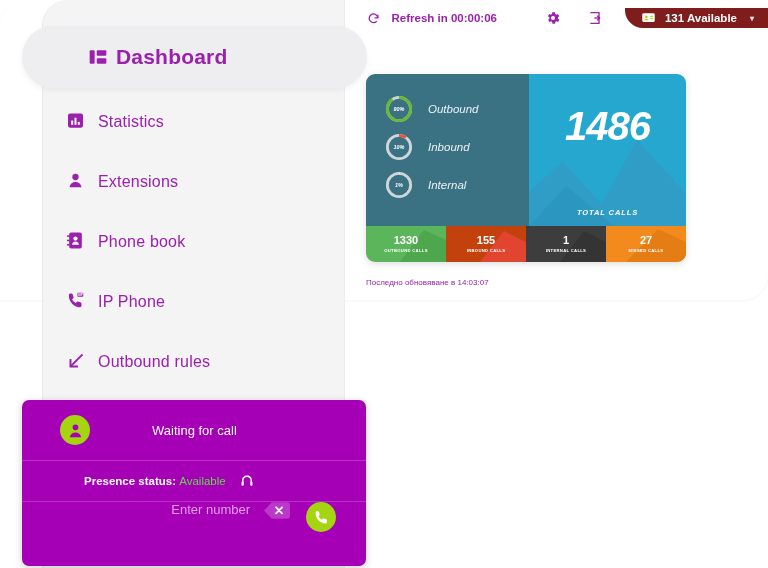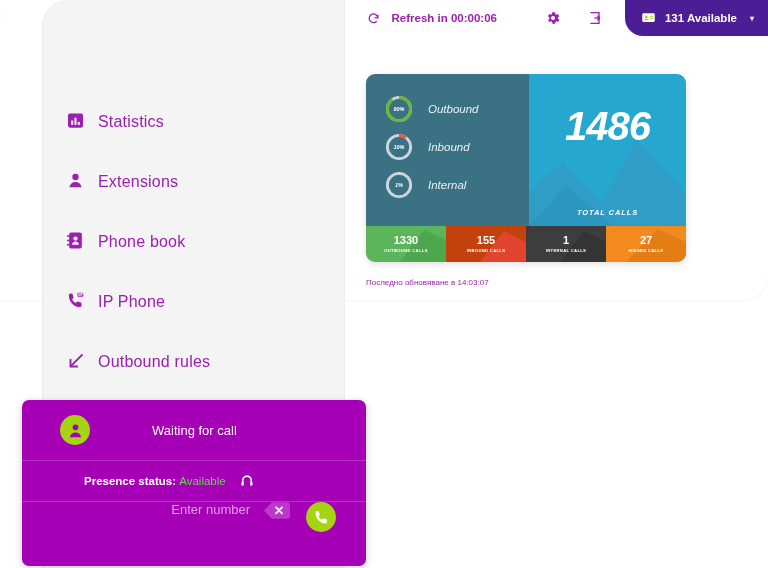--- a/index.html
+++ b/index.html
@@ -18,21 +18,21 @@
   }
   .refresh {
     display: flex; align-items: center; gap: 11px;
     color: #9b20ad; font-size: 11.5px; font-weight: bold;
     margin-right: 48px;
   }
   .refresh .ico { width: 13px; height: 13px; display:block; }
   .hdr-icon { width: 16px; height: 16px; display:block; margin-right: 26px; cursor: pointer; }
   .hdr-icon.last { margin-right: 22px; }
   .avail-badge {
-    height: 36px; background: #4c1d95; color: #ffffff;
+    height: 20px; background: #7f1d1d; color: #ffffff;
     display: flex; align-items: center; gap: 9px;
     padding: 0 14px 0 16px;
     border-bottom-left-radius: 18px;
     font-size: 11.5px; font-weight: bold; cursor: pointer;
   }
   .avail-badge .caret { font-size: 8px; opacity: .9; margin-left: 4px;}
 
   
   .panel {
     position: absolute; left: 0; top: 0; width: 768px; height: 300px;
@@ -236,20 +236,30 @@
     <div class="nav-item">
       <span class="nico">
         <svg viewBox="0 0 24 24" width="20" height="20" fill="none" stroke="#9b20ad" stroke-width="2.3" stroke-linecap="square">
           <path d="M19 5 6 18"></path>
             <path d="M5.4 10.8v7.8h7.8"></path>
         </svg>
       </span>
       <span class="lbl">Outbound rules</span>
     </div>
 
+    <div class="nav-item active">
+      <span class="nico">
+        <svg viewBox="0 0 24 24" width="20" height="20" fill="#9b20ad">
+          <rect x="2" y="4" width="6" height="16" rx="1"></rect>
+          <rect x="10.5" y="4" width="11.5" height="6.6" rx="1"></rect>
+          <rect x="10.5" y="13.4" width="11.5" height="6.6" rx="1"></rect>
+        </svg>
+      </span>
+      <span class="lbl">Dashboard</span>
+    </div>
   </div>
 
   <div class="stats-card">
     <div class="stats-main">
 
       <div class="stats-left">
 
         <div class="dial-row">
           <div class="dial">
             <svg viewBox="0 0 36 36" width="30" height="30">

